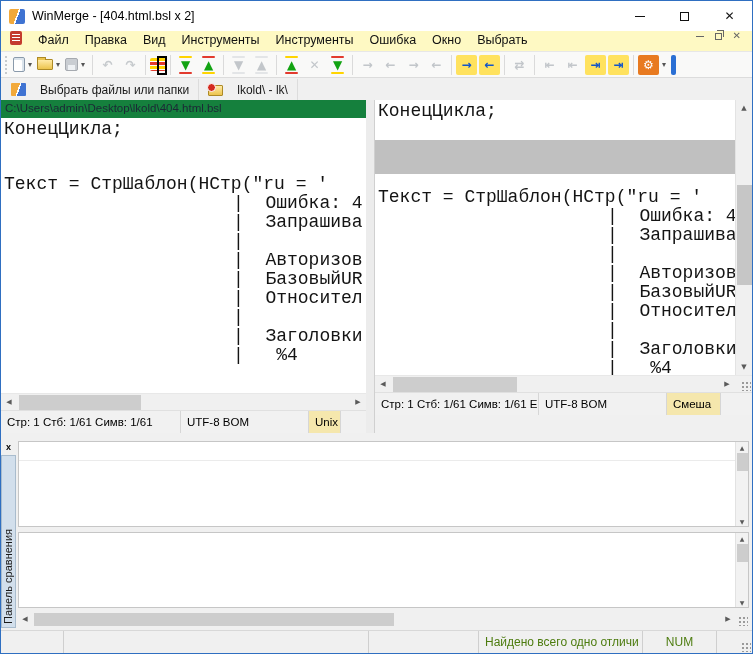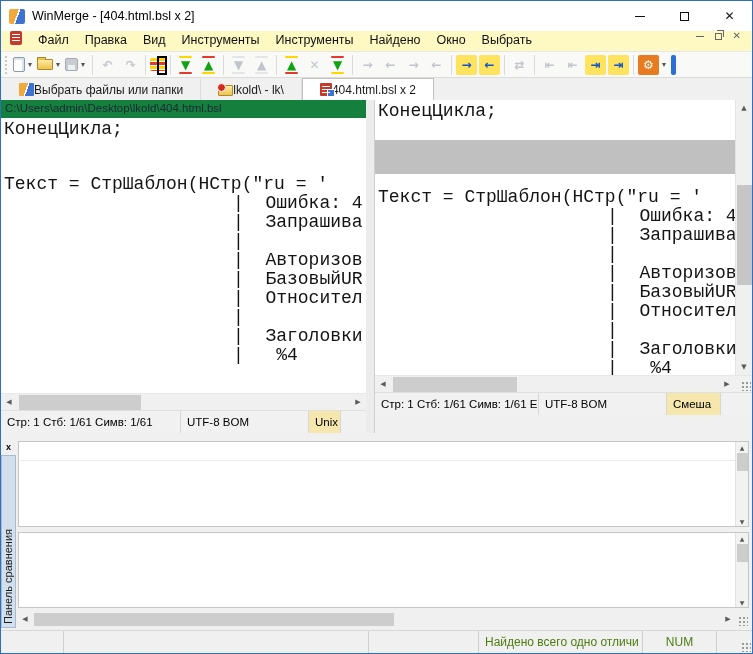--- a/index.html
+++ b/index.html
@@ -47,21 +47,21 @@
   .s-folder{width:16px;height:11px;background:linear-gradient(#ffeaa6,#ecc44d);border:1px solid #ad8a26;border-radius:1px;position:relative;}
   .s-folder::before{content:"";position:absolute;top:-3px;left:-1px;width:7px;height:2px;background:#ecc44d;border:1px solid #ad8a26;border-bottom:none;}
   .s-floppy{width:13px;height:13px;background:#c9cdd2;border:1px solid #a6aab0;position:relative;}
   .s-floppy::after{content:"";position:absolute;left:2px;bottom:0;width:7px;height:5px;background:#eef1f4;}
   .s-curdiff{width:16px;height:13px;position:relative;
      background:repeating-linear-gradient(180deg,#ffd400 0 3px,#fff 3px 4px,#e23a2e 4px 7px,#f9f9f8 7px 8px);}
   .s-curdiff::after{content:"";position:absolute;left:7px;top:-2px;width:6px;height:15px;border:2px solid #000;background:transparent;}
 
   
   .tabbar{height:22px;background:#f0f0f0;display:flex;align-items:flex-end;padding-left:1px;}
-  .tab{height:21px;display:flex;align-items:center;gap:0;padding:0 17px;font-size:12px;color:#1a1a1a;
+  .tab{height:21px;display:flex;align-items:center;gap:14px;padding:0 9px;font-size:12px;color:#1a1a1a;
        border-right:1px solid #dcdcdc;cursor:default;}
   .tab.active{background:#fff;border:1px solid #c2c2c2;border-bottom:none;height:22px;}
   .ti{width:15px;height:13px;flex:0 0 auto;border-radius:1px;position:relative;}
   .ti-logo{background:linear-gradient(110deg,#f2a93b 46%,#fff 46%,#fff 54%,#3f73d2 54%);}
   .ti-folder{background:linear-gradient(#ffeaa6,#ecc44d);border:1px solid #ad8a26;height:11px;margin-top:2px;}
   .ti-folder::after{content:"";position:absolute;left:-2px;top:-3px;width:7px;height:7px;border-radius:50%;
                     background:#d42a1e;border:1px solid #fff;}
   .ti-doc{background:#c43b2e;width:12px;}
   .ti-doc::after{content:"";position:absolute;left:2px;top:3px;right:2px;height:1px;background:#fff;box-shadow:0 3px 0 #fff,0 6px 0 #fff;}
   .ti-doc::before{content:"";position:absolute;right:-3px;bottom:-1px;width:6px;height:6px;background:#3f73d2;border:1px solid #fff;}
@@ -153,21 +153,21 @@
   </div>
 
   <div class="menubar">
     <span class="doc-icon"></span>
     <nav style="display:flex;">
         <span class="menu-item">Файл</span>
         <span class="menu-item">Правка</span>
         <span class="menu-item">Вид</span>
         <span class="menu-item">Инструменты</span>
         <span class="menu-item">Инструменты</span>
-        <span class="menu-item">Найдено</span>
+        <span class="menu-item">Ошибка</span>
         <span class="menu-item">Окно</span>
         <span class="menu-item">Выбрать</span>
       </nav>
     <span class="mdi">
       <span class="mdi-min"></span>
       <span class="mdi-restore"></span>
       <span class="mdi-close">✕</span>
     </span>
   </div>
 
@@ -324,24 +324,20 @@
     </div>
 
   <div class="tabbar">
       <div class="tab">
         <span class="ti ti-logo"></span>
         <span>Выбрать файлы или папки</span>
       </div>
       <div class="tab">
         <span class="ti ti-folder"></span>
         <span>lkold\ - lk\</span>
-      </div>
-      <div class="tab active">
-        <span class="ti ti-doc"></span>
-        <span>404.html.bsl x 2</span>
       </div>
     </div>
 
   <div class="compare">
 
     <div class="pane paneL">
       <div class="phead">C:\Users\admin\Desktop\lkold\404.html.bsl</div>
       <div class="editor">
           <div class="ln">КонецЦикла;</div>
           <div class="ln"></div>

